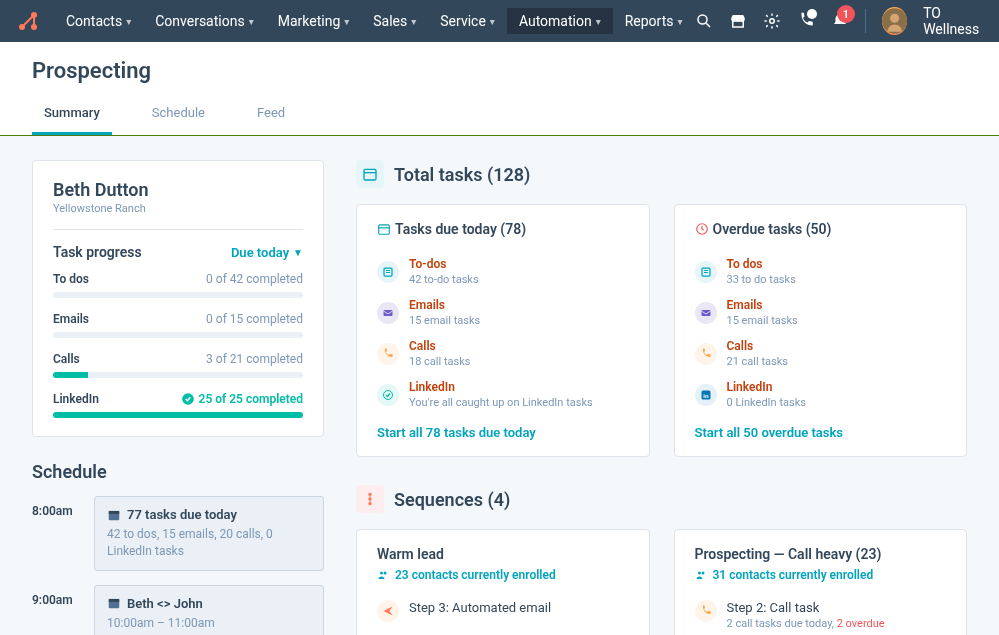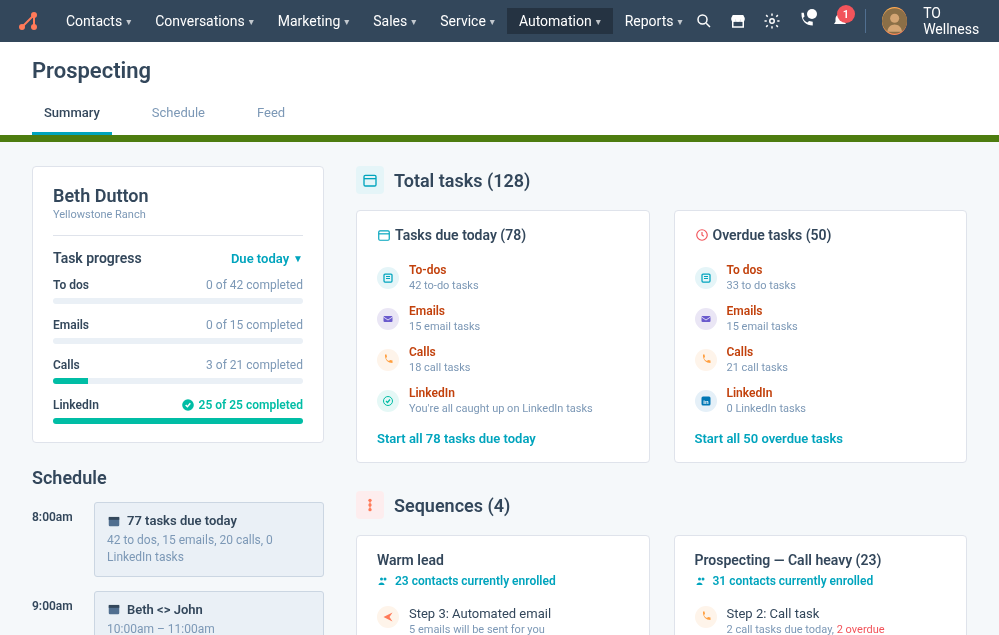--- a/index.html
+++ b/index.html
@@ -13,21 +13,21 @@
 .nav-item .chev { margin-left: 4px; font-size: 10px; opacity: 0.7; }
 .nav-right { margin-left: auto; display: flex; align-items: center; gap: 16px; }
 .nav-icon { width: 20px; height: 20px; display: flex; align-items: center; justify-content: center; cursor: pointer; position: relative; }
 .nav-icon svg { width: 18px; height: 18px; fill: #fff; }
 .badge-dot { position: absolute; top: -2px; right: -2px; width: 10px; height: 10px; background: #fff; border-radius: 50%; color: #33475b; font-size: 7px; display: flex; align-items: center; justify-content: center; }
 .notif-badge { width: 18px; height: 18px; background: #f2545b; border-radius: 50%; color: #fff; font-size: 11px; font-weight: 600; display: flex; align-items: center; justify-content: center; position: absolute; top: -6px; right: -6px; }
 .avatar { width: 28px; height: 28px; border-radius: 50%; background: linear-gradient(135deg,#ffb84d,#ff7a59); display:flex; align-items:center; justify-content:center; overflow:hidden; }
 .workspace { display: flex; align-items: center; gap: 6px; cursor: pointer; font-size: 14px; }
 .workspace .chev { font-size: 10px; opacity: 0.7; }
 
-.page-header { background: #fff; padding: 16px 32px 0; border-bottom: 7px solid #4d7c0f; }
+.page-header { background: #fff; padding: 16px 32px 0; border-bottom: 1px solid #4d7c0f; }
 .page-title { font-size: 22px; font-weight: 600; color: #33475b; margin-bottom: 14px; }
 .tabs { display: flex; gap: 28px; }
 .tab { padding: 8px 12px 12px; font-size: 13px; color: #7c98b6; cursor: pointer; border-bottom: 3px solid transparent; }
 .tab.active { color: #33475b; border-bottom-color: #00a4bd; font-weight: 500; }
 
 .content { display: flex; padding: 24px 32px; gap: 32px; align-items: flex-start; }
 .col-left { width: 292px; flex-shrink: 0; }
 .col-right { flex: 1; min-width: 0; }
 
 .card { background: #fff; border: 1px solid #dfe3eb; border-radius: 4px; padding: 18px 20px; }
@@ -431,21 +431,20 @@
               <path d="M3 20c0-3 3-5 6-5s6 2 6 5" fill="#00a4bd"></path>
             </svg>23 contacts currently enrolled</div>
     <div class="seq-step">
       <div class="task-icon ti-call">
               <svg width="12" height="12" viewBox="0 0 24 24">
                 <path d="M3 12l18-9-6 9 6 9z" fill="#ff7a59"></path>
               </svg>
             </div>
       <div class="seq-step-text">
         <div class="seq-step-title">Step 3: Automated email</div>
-        <div class="seq-step-sub">5 emails will be sent for you</div>
       </div>
           </div>
         </div>
         <div class="task-card">
     <div class="seq-card-title">Prospecting — Call heavy (23)</div>
     <div class="seq-enrolled"><svg width="12" height="12" viewBox="0 0 24 24">
               <circle cx="9" cy="8" r="3" fill="#00a4bd"></circle>
               <circle cx="16" cy="8" r="3" fill="#00a4bd"></circle>
               <path d="M3 20c0-3 3-5 6-5s6 2 6 5" fill="#00a4bd"></path>
             </svg>31 contacts currently enrolled</div>

